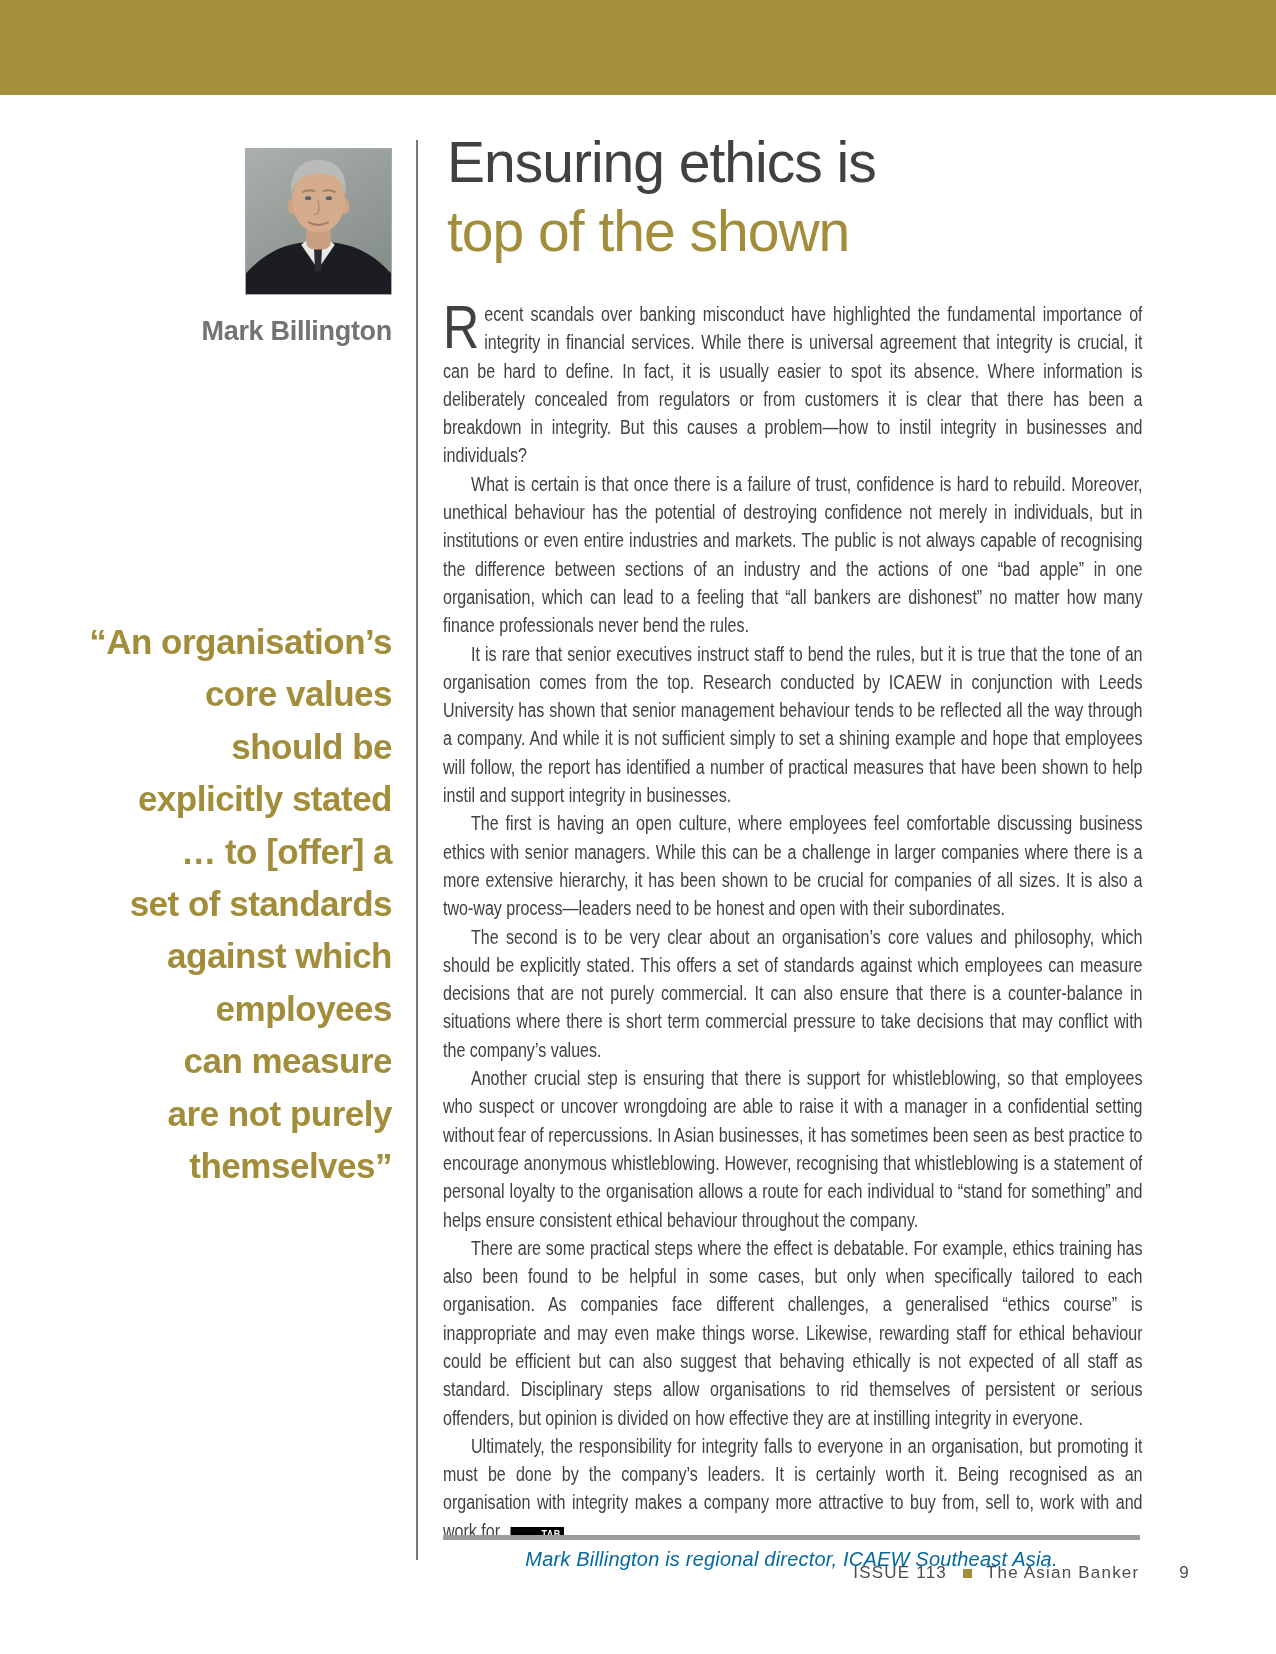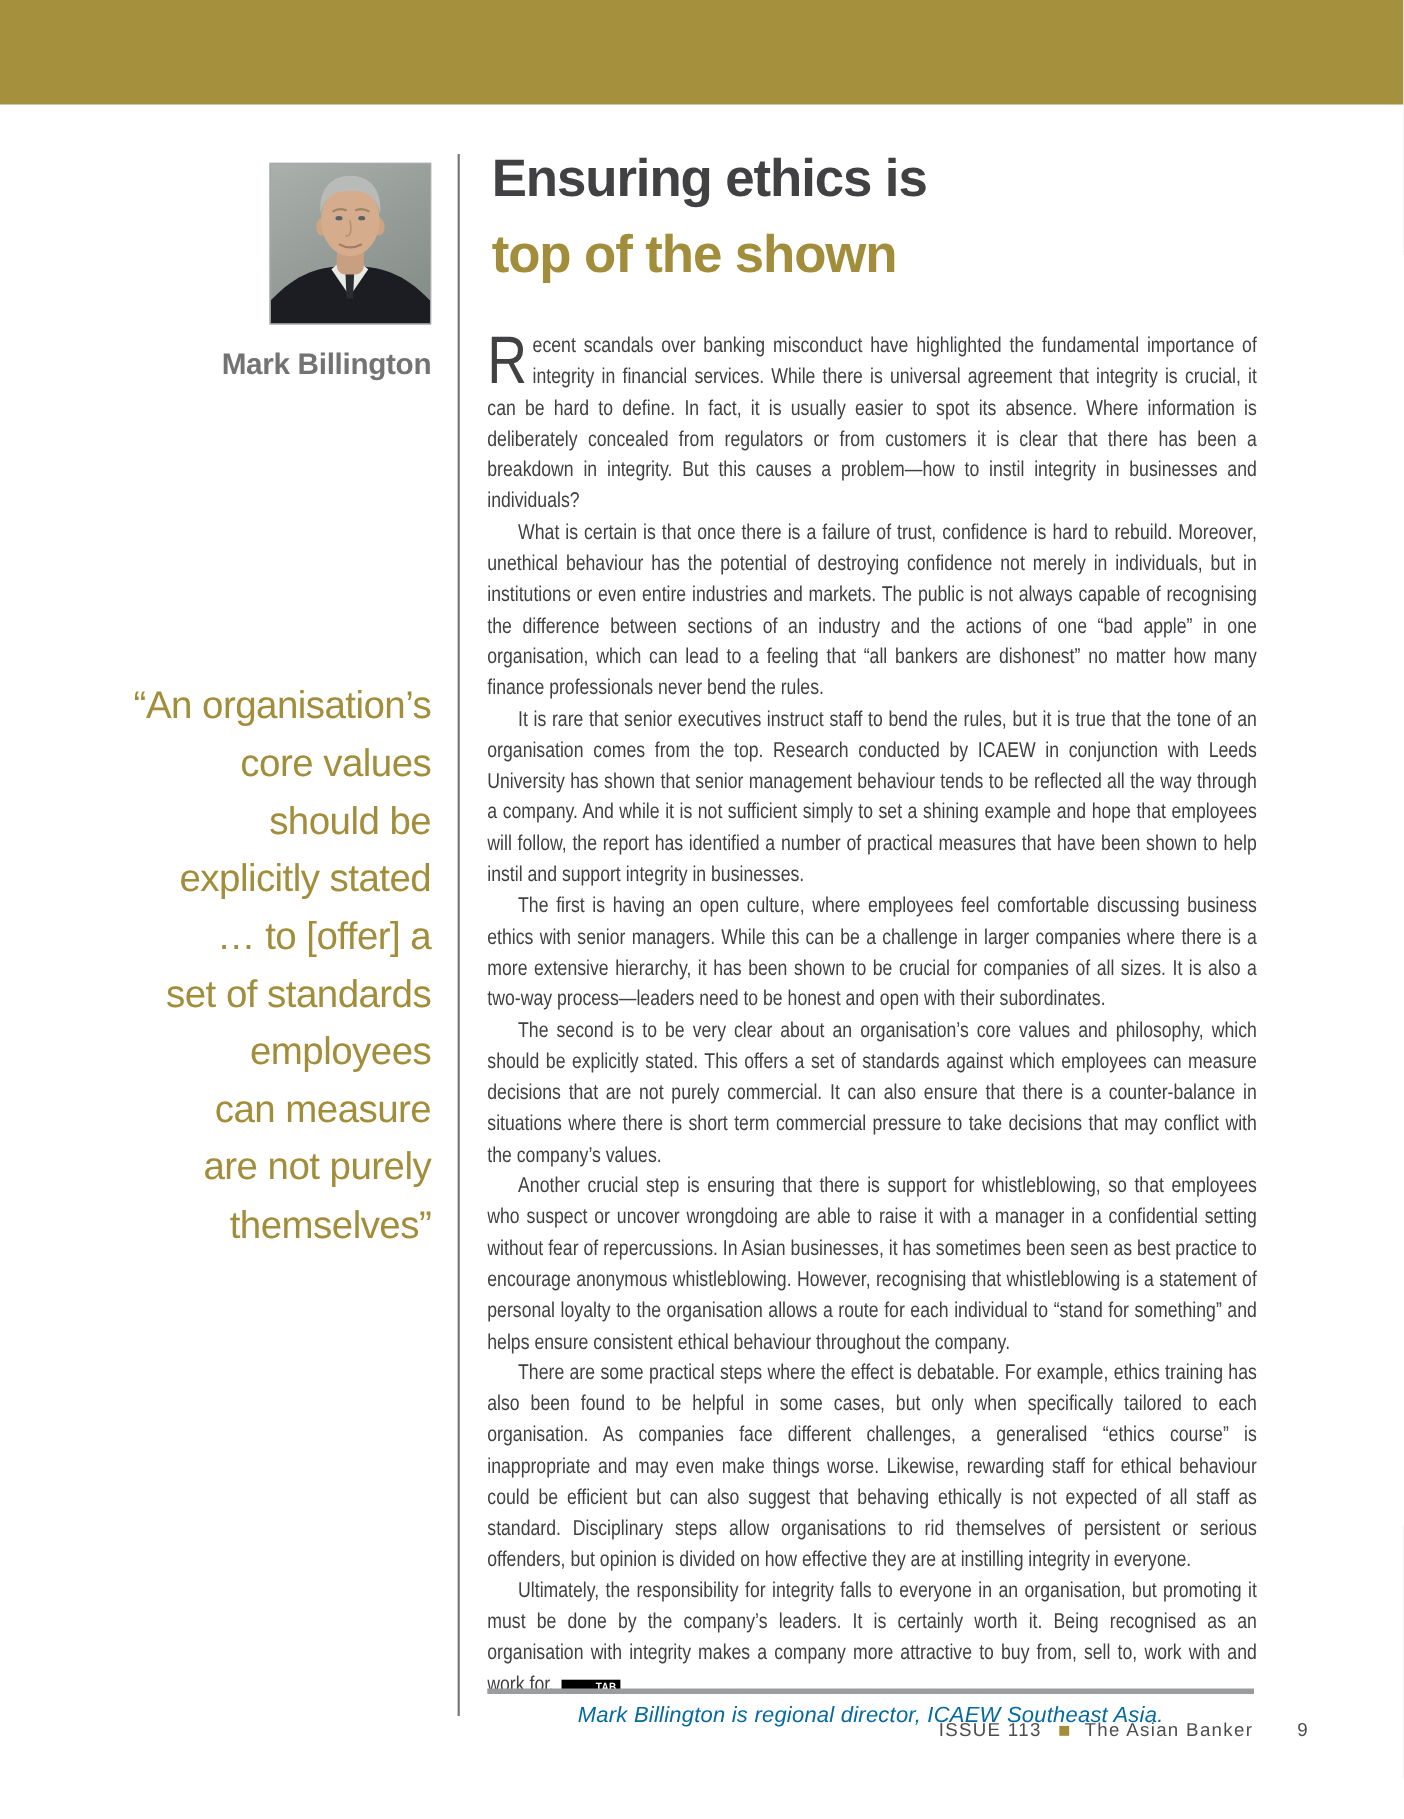--- a/index.html
+++ b/index.html
@@ -30,35 +30,35 @@
   .author-name {
     position:absolute; left:78px; top:316px; width:314px;
     text-align:right;
     font-size:27px; font-weight:700; color:#737373;
     letter-spacing:-0.3px;
   }
   .pull-quote {
     position:absolute; left:40px; top:616px; width:352px;
     text-align:right;
     color:#A28D3A;
-    font-weight:400;
+    font-weight:700;
     font-size:35px;
     line-height:52.4px;
     letter-spacing:-0.5px;
   }
   .pull-quote div { white-space:nowrap; }
   .divider {
     position:absolute; left:416px; top:140px;
     width:2px; height:1420px;
     background:#77787B;
   }
   
   .title {
     position:absolute; left:447px; top:128px;
-    font-weight:700; font-size:48px; line-height:69px;
+    font-weight:400; font-size:57px; line-height:69px;
     letter-spacing:-1px; white-space:nowrap;
   }
   .title .l1 { color:#414042; }
   .title .l2 { color:#A28D3A; }
   .body-col {
     position:absolute; left:443px; top:300px;
     width:850px; height:1240px;
     transform:scaleX(0.823); transform-origin:0 0;
     overflow:hidden;
   }
@@ -154,20 +154,21 @@
 
   <div class="author-name">Mark Billington</div>
 
   <div class="pull-quote">
     <div>“An organisation’s</div>
     <div>core values</div>
     <div>should be</div>
     <div>explicitly stated</div>
     <div>… to [offer] a</div>
     <div>set of standards</div>
+    <div>against which</div>
     <div>employees</div>
     <div>can measure</div>
     <div>are not purely</div>
     <div>themselves”</div>
   </div>
 
   <div class="divider"></div>
 
   <div class="title">
     <div class="l1">Ensuring ethics is</div>

